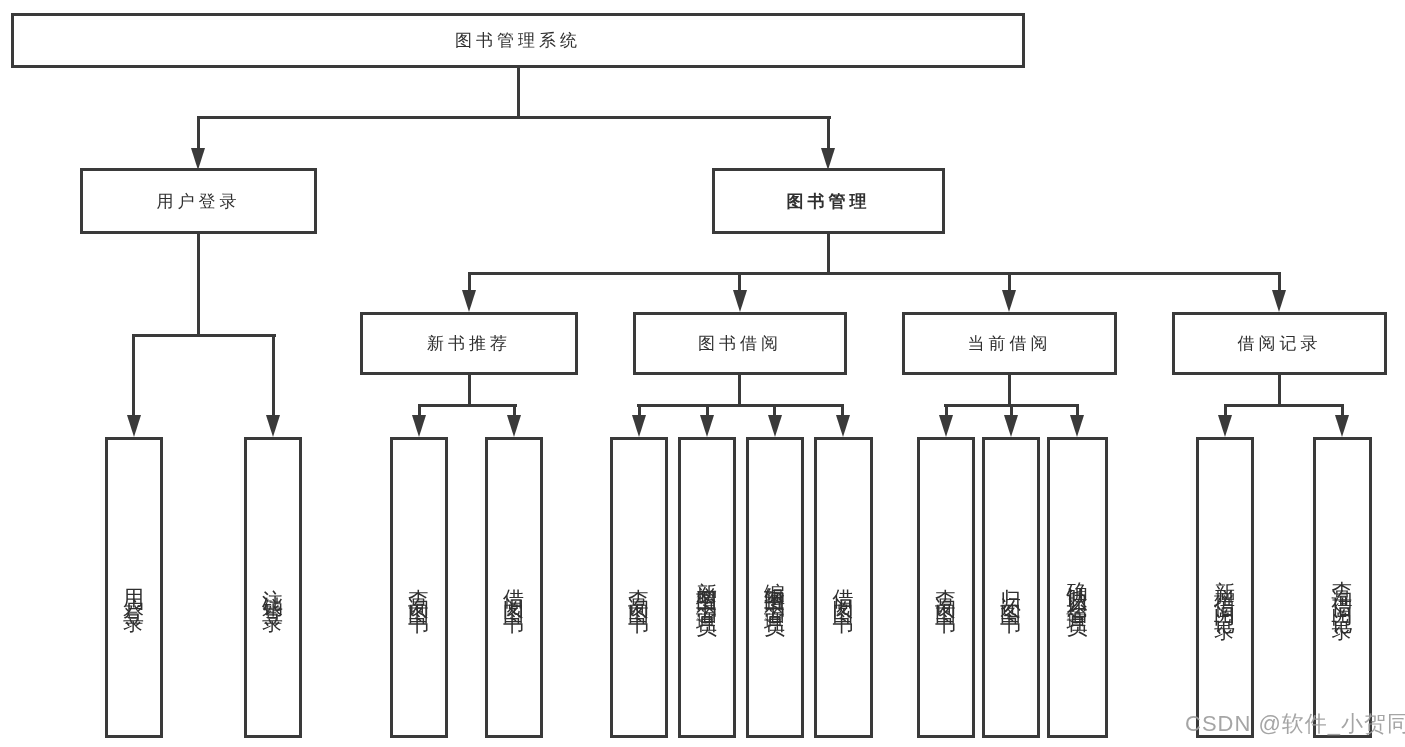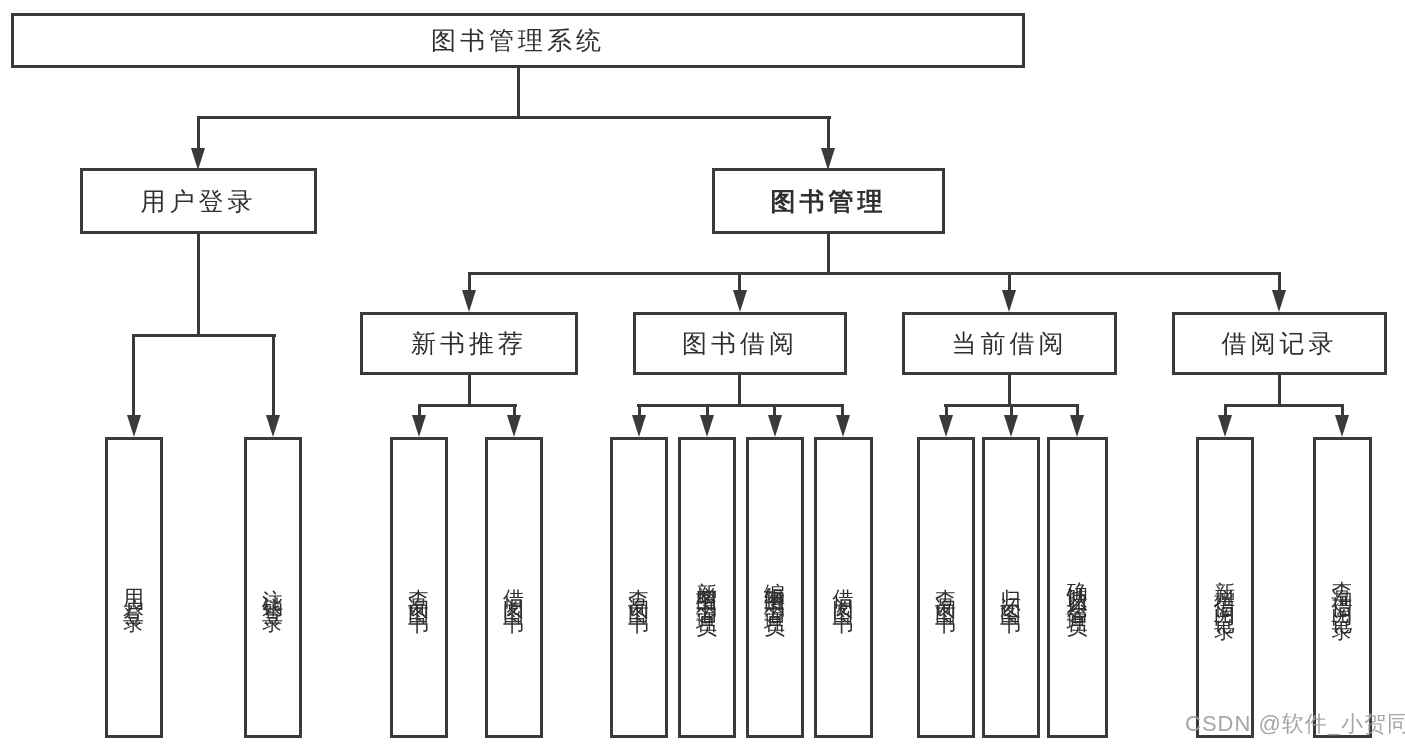--- a/index.html
+++ b/index.html
@@ -15,21 +15,21 @@
     background:var(--box-bg);
     overflow:hidden;
     font-family:"Liberation Sans","DejaVu Sans",sans-serif;
   }
   .node{
     position:absolute;
     box-sizing:border-box;
     border:3px solid var(--line);
     background:var(--box-bg);
     display:flex;align-items:center;justify-content:center;
-    font-size:25px;color:var(--text);
+    font-size:17px;color:var(--text);
     letter-spacing:4px;
     white-space:nowrap;
     z-index:2;
   }
   .leaf{
     position:absolute;
     box-sizing:border-box;
     border:3px solid var(--line);
     background:var(--box-bg);
     display:flex;align-items:center;justify-content:center;

